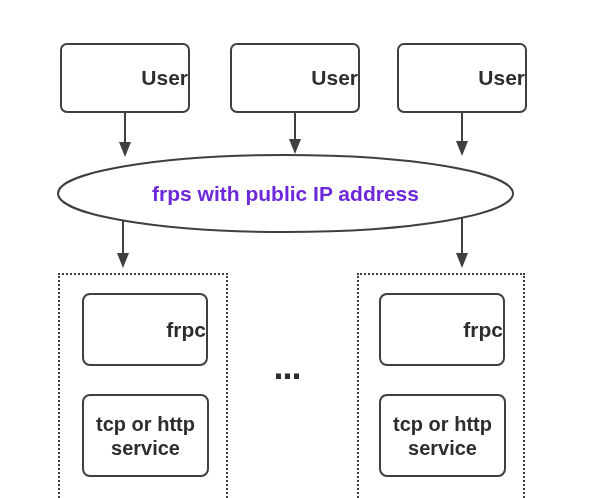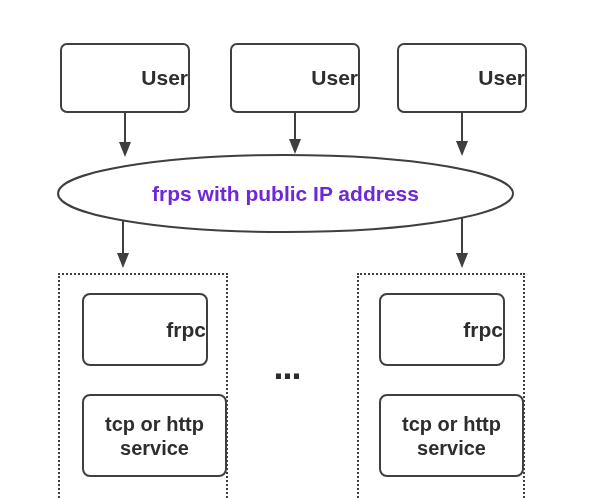--- a/index.html
+++ b/index.html
@@ -61,21 +61,21 @@
     width: 126px;
     height: 73px;
     font-size: 21px;
     border-radius: 8px;
     z-index: 2;
   }
   .frpc-1 { left: 82px; }
   .frpc-2 { left: 379px; }
   .svc-node {
     top: 394px;
-    width: 145px;
+    width: 127px;
     height: 83px;
     font-size: 20px;
     line-height: 1.2;
     padding: 0 6px;
     border-radius: 8px;
     z-index: 2;
   }
   .svc-1 { left: 82px; }
   .svc-2 { left: 379px; }
   .server-label {

